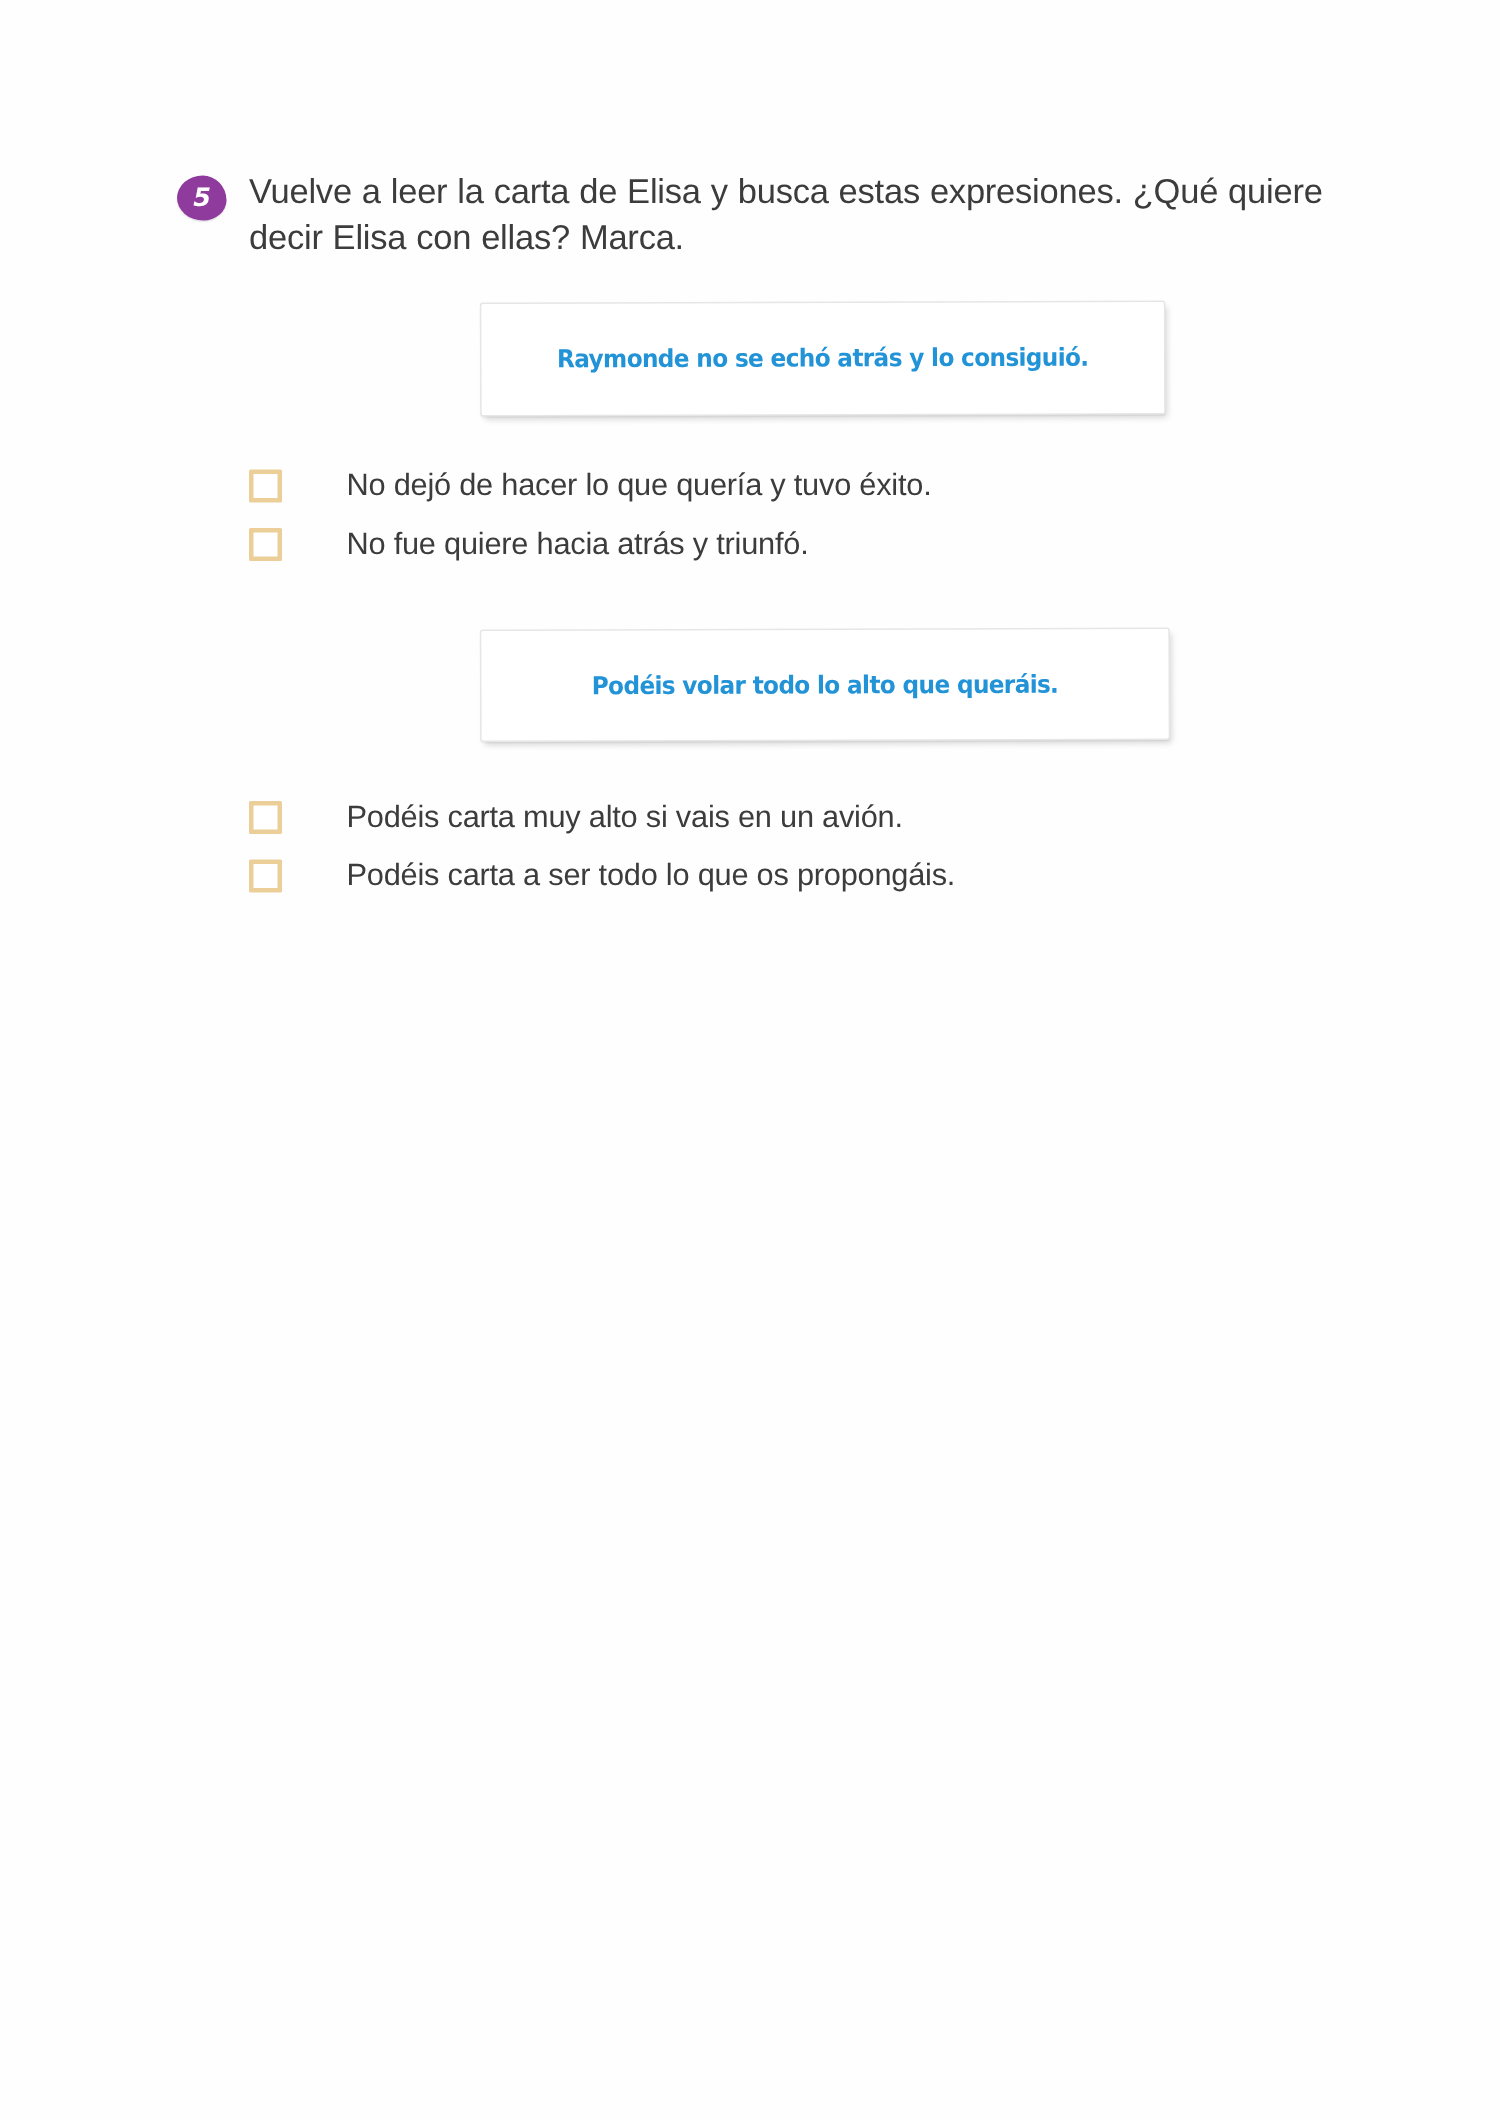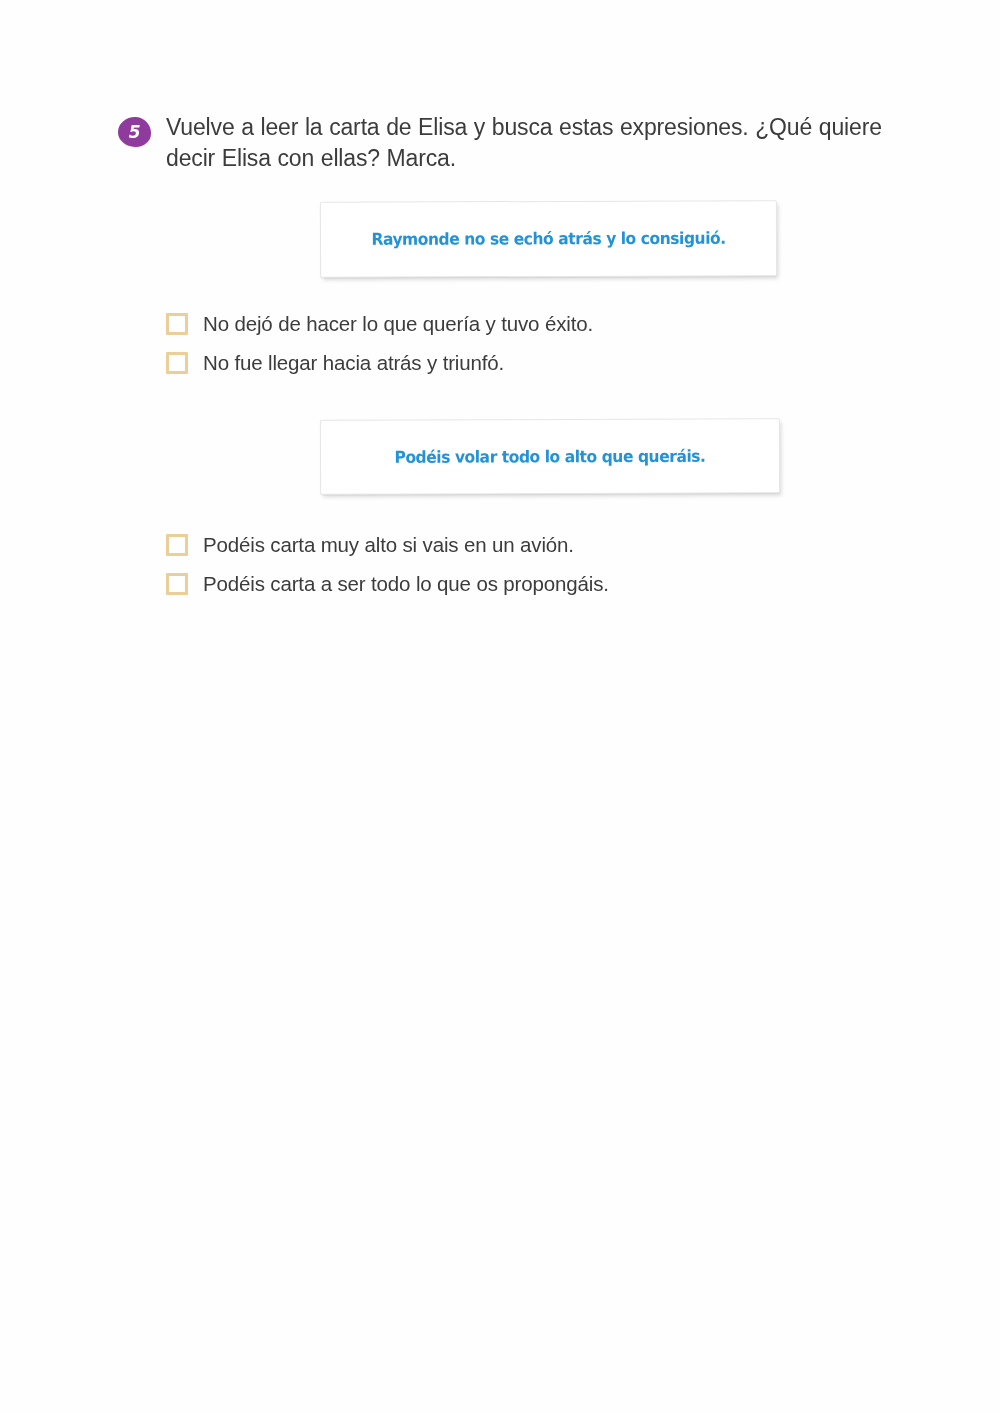--- a/index.html
+++ b/index.html
@@ -103,20 +103,21 @@
   .options {
     margin-top: 27px;
     padding-left: 48px;
   }
   .options-2 { margin-top: 31px; }
 
   .option {
     display: flex;
     align-items: center;
     height: 39px;
+    gap: 28px;
   }
 
   .checkbox {
     flex: 0 0 auto;
     width: 16px;
     height: 16px;
     background: #ffffff;
     border: 3px solid #eccf98;
     border-radius: 1px;
     margin-right: 15px;
@@ -146,21 +147,21 @@
       <span class="card-text">Raymonde no se echó atrás y lo consiguió.</span>
     </div>
 
     <div class="options options-1">
       <div class="option">
         <span class="checkbox"></span>
         <span class="option-text">No dejó de hacer lo que quería y tuvo éxito.</span>
       </div>
       <div class="option">
         <span class="checkbox"></span>
-        <span class="option-text">No fue llegar hacia atrás y triunfó.</span>
+        <span class="option-text">No fue quiere hacia atrás y triunfó.</span>
       </div>
     </div>
 
     <div class="card card-2">
       <span class="card-text">Podéis volar todo lo alto que queráis.</span>
     </div>
 
     <div class="options options-2">
       <div class="option">
         <span class="checkbox"></span>

